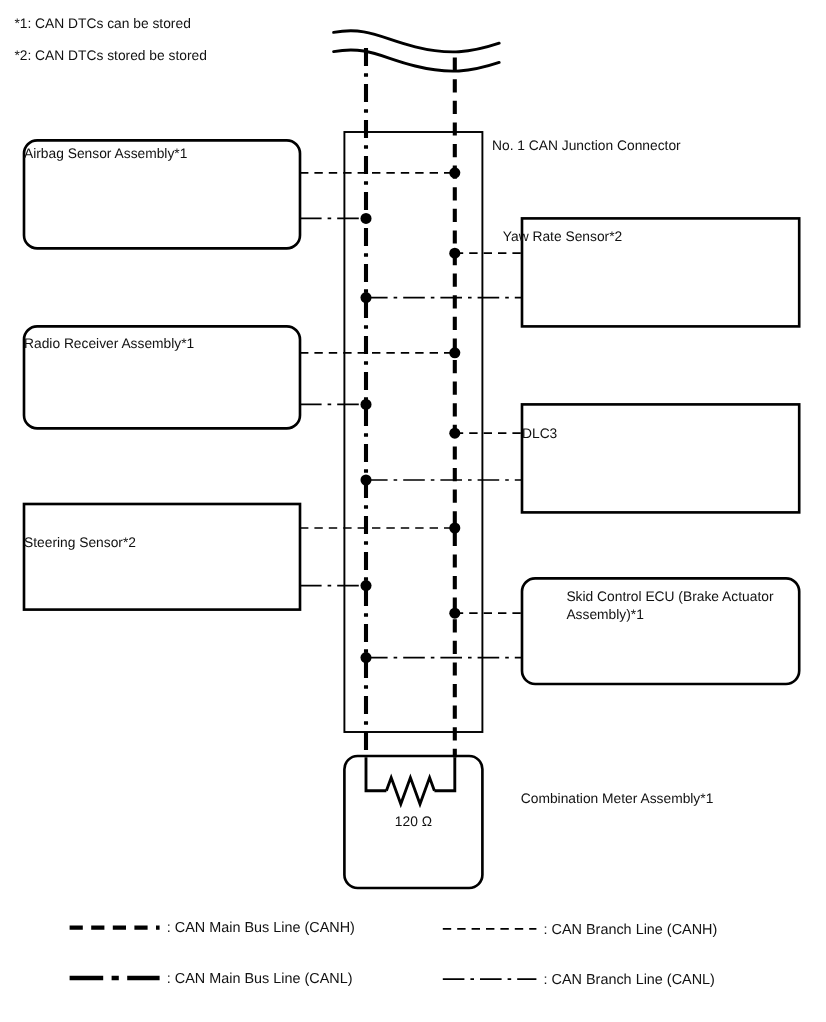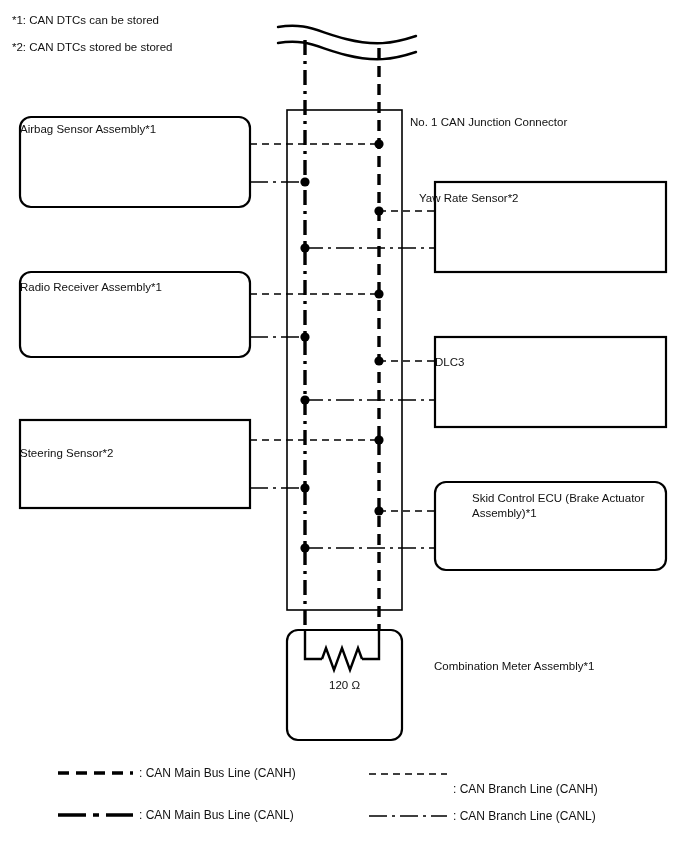--- a/index.html
+++ b/index.html
@@ -118,14 +118,14 @@
 <div class="boxlabel" style="left:435px;top:355px;width:231px;">DLC3</div>
 
 <div class="boxlabel left-align" style="left:444px;top:491px;width:200px;margin-left:28px;">Skid Control ECU (Brake Actuator Assembly)*1</div>
 
 <div class="sidelabel" style="left:410px;top:659px;margin-left:24px;">Combination Meter Assembly*1</div>
 
 <div class="ohm" style="left:287px;top:679px;width:115px;">120 Ω</div>
 
 <div class="legend-text" style="left:139px;top:766px;">: CAN Main Bus Line (CANH)</div>
 <div class="legend-text" style="left:139px;top:808px;text-align:center;">: CAN Main Bus Line (CANL)</div>
-<div class="legend-text" style="left:453px;top:767px;margin-top:15px;">: CAN Branch Line (CANH)</div>
+<div class="legend-text" style="left:453px;top:767px;">: CAN Branch Line (CANH)</div>
 <div class="legend-text" style="left:453px;top:809px;">: CAN Branch Line (CANL)</div>
 
 </body></html>

